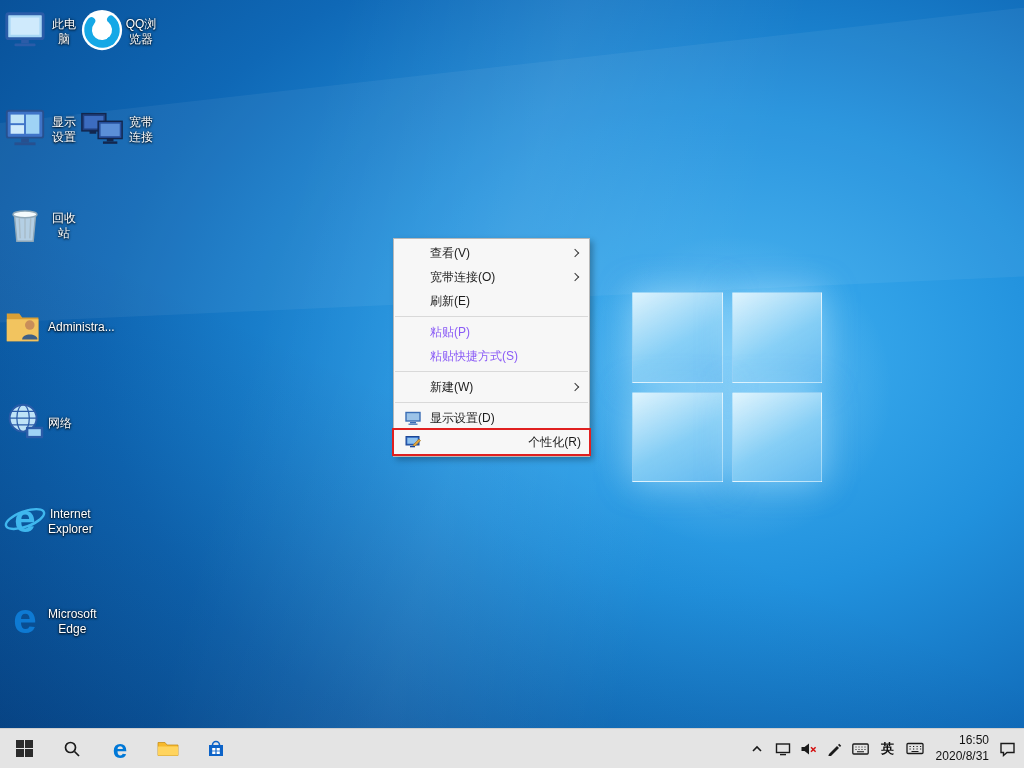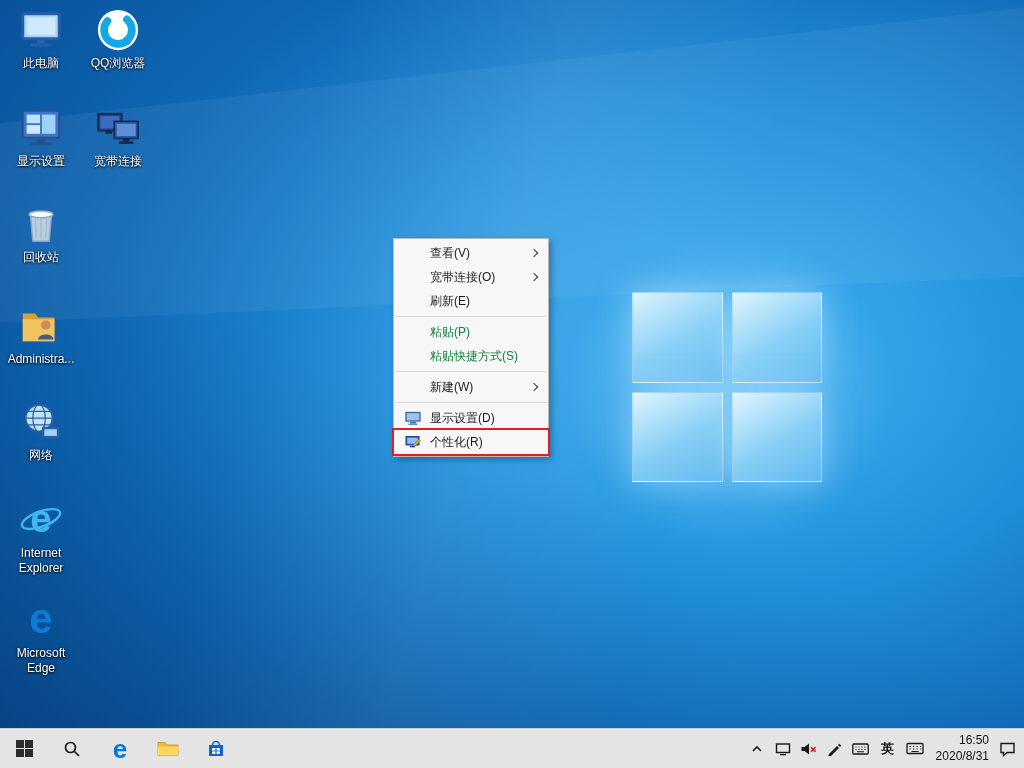--- a/index.html
+++ b/index.html
@@ -20,36 +20,36 @@
     background:radial-gradient(closest-side, rgba(215,242,255,0.33), rgba(215,242,255,0) 72%);}
   .winlogo{position:absolute; left:632px; top:292px; width:190px; height:190px; z-index:1;
     display:grid; grid-template-columns:1fr 1fr; grid-template-rows:1fr 1fr; gap:9px;}
   .pane{
     background:linear-gradient(150deg, rgba(230,247,254,0.95), rgba(145,212,247,0.82) 55%, rgba(108,190,241,0.78));
     box-shadow:0 0 32px rgba(185,232,255,0.5);
     border:1px solid rgba(255,255,255,0.25);
   }
 
   
-  .dicon{position:absolute; width:78px; display:flex; flex-direction:column; align-items:center; z-index:3; cursor:pointer;}
+  .dicon{position:absolute; width:78px; display:flex; align-items:center; z-index:3; cursor:pointer;}
   .ig{width:46px; height:46px; display:flex; align-items:center; justify-content:center;}
   .ilabel{margin-top:3px; font-size:12px; color:#fff; text-align:center; line-height:1.25;
     text-shadow:0 1px 2px rgba(0,0,0,0.95), 0 0 3px rgba(0,0,0,0.7); max-width:78px;}
 
   
-  .ctx{position:absolute; left:393px; top:238px; width:156px; z-index:10;
+  .ctx{position:absolute; left:393px; top:238px; width:197px; z-index:10;
     background:#f7f7f7; border:1px solid #b8b8b8; box-shadow:3px 3px 6px rgba(0,0,0,0.28); padding:2px 0;}
   .mi{height:24px; display:flex; align-items:center; padding:0 8px 0 36px;
     font-size:12px; color:#1b1b1b; position:relative; cursor:pointer;}
-  .mi.dis{color:#15803d; cursor:default;}
+  .mi.dis{color:#8b5cf6; cursor:default;}
   .mi .mico{position:absolute; left:11px; top:4px; width:16px; height:16px;}
   .chev{width:6px; height:6px; border-top:1.5px solid #3a3a3a; border-right:1.5px solid #3a3a3a;
     transform:rotate(45deg); margin-left:auto; margin-right:3px;}
   .sep{height:1px; background:#d9d9d9; margin:3px 1px;}
-  .hl{outline:2px solid #e02020;}
+  .hl{outline:2px solid #e02020;justify-content:flex-end;}
 
   
   .taskbar{position:absolute; left:0; bottom:0; width:1024px; height:40px; z-index:30;
     background:#e4e4e4; border-top:1px solid #cfcfcf;
     display:flex; justify-content:space-between; align-items:stretch;}
   .tb-left{display:flex;}
   .tb-btn{width:48px; display:flex; align-items:center; justify-content:center; cursor:pointer;}
   .edge-e{font-weight:bold; font-size:26px; line-height:1; color:#0078d7;}
   .tb-right{display:flex; align-items:center;}
   .tray-btn{height:40px; min-width:26px; display:flex; align-items:center; justify-content:center;

